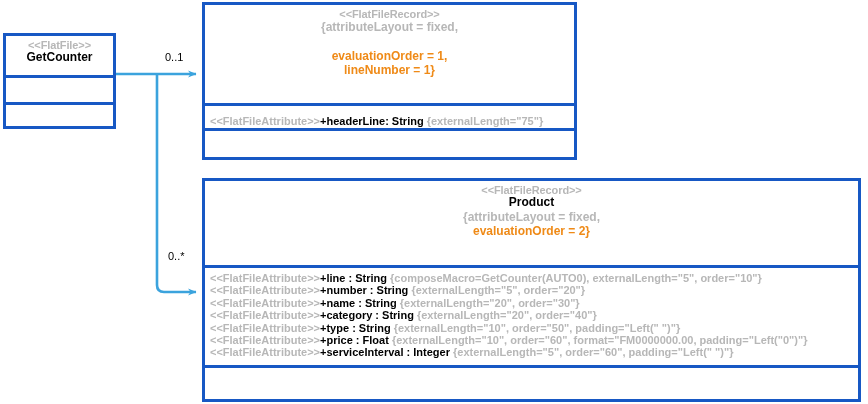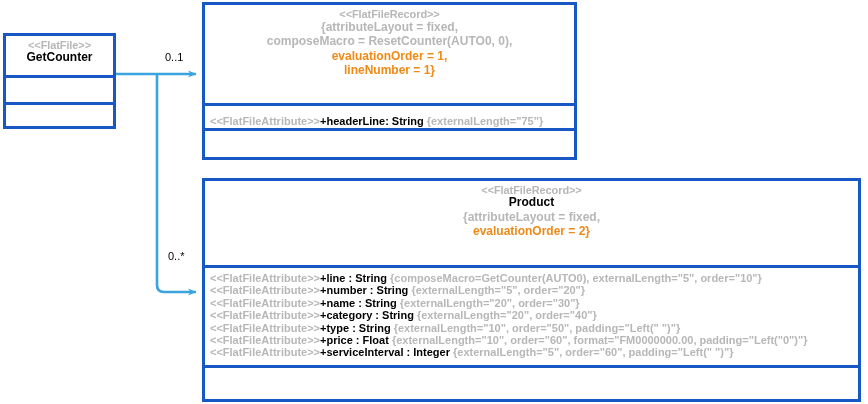--- a/index.html
+++ b/index.html
@@ -169,21 +169,21 @@
     </div>
     <div class="compartment c-attrs"></div>
     <div class="compartment c-ops"></div>
   </div>
 
   <div class="umlbox" id="header-box">
     <div class="compartment c-name name-block">
       <span class="stereotype">&lt;&lt;FlatFileRecord&gt;&gt;</span>
       <span class="taglist">
         <span>{attributeLayout = fixed,</span><br>
-        <span>composeMacro = ResetCounter(AUTO0, 0),</span><br>
+        <br>
         <span class="accent">evaluationOrder = 1,</span><br>
         <span class="accent">lineNumber = 1}</span>
       </span>
     </div>
     <div class="compartment c-attrs">
       <div class="attr-line">
         <span class="attr-stereo">&lt;&lt;FlatFileAttribute&gt;&gt;</span><span>+headerLine: String</span>
         <span class="attr-props">{externalLength="75"}</span>
       </div>
     </div>

